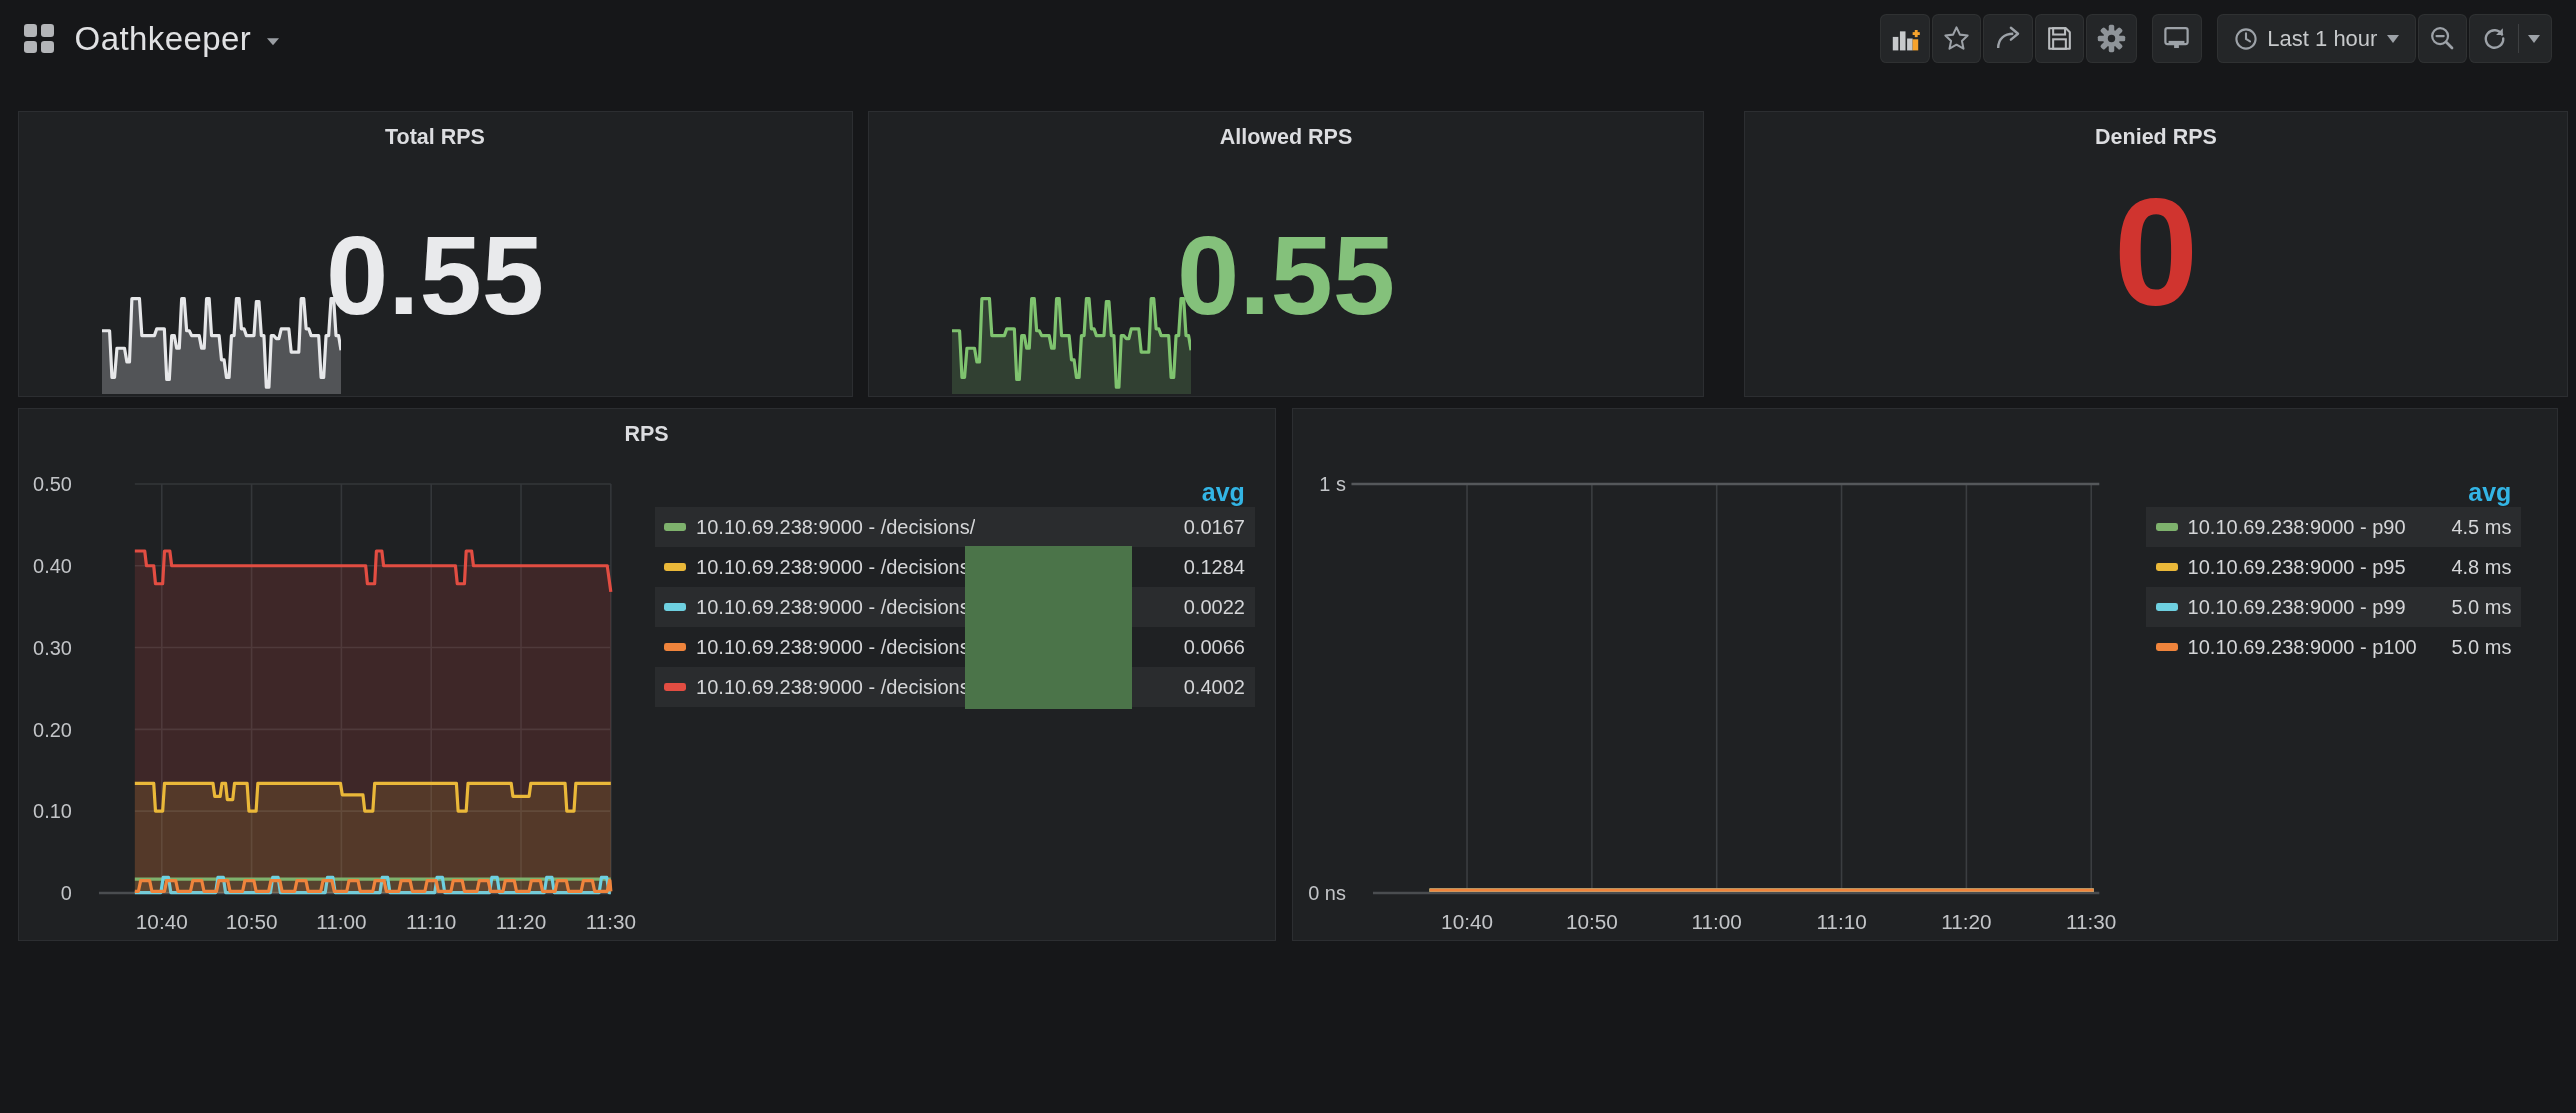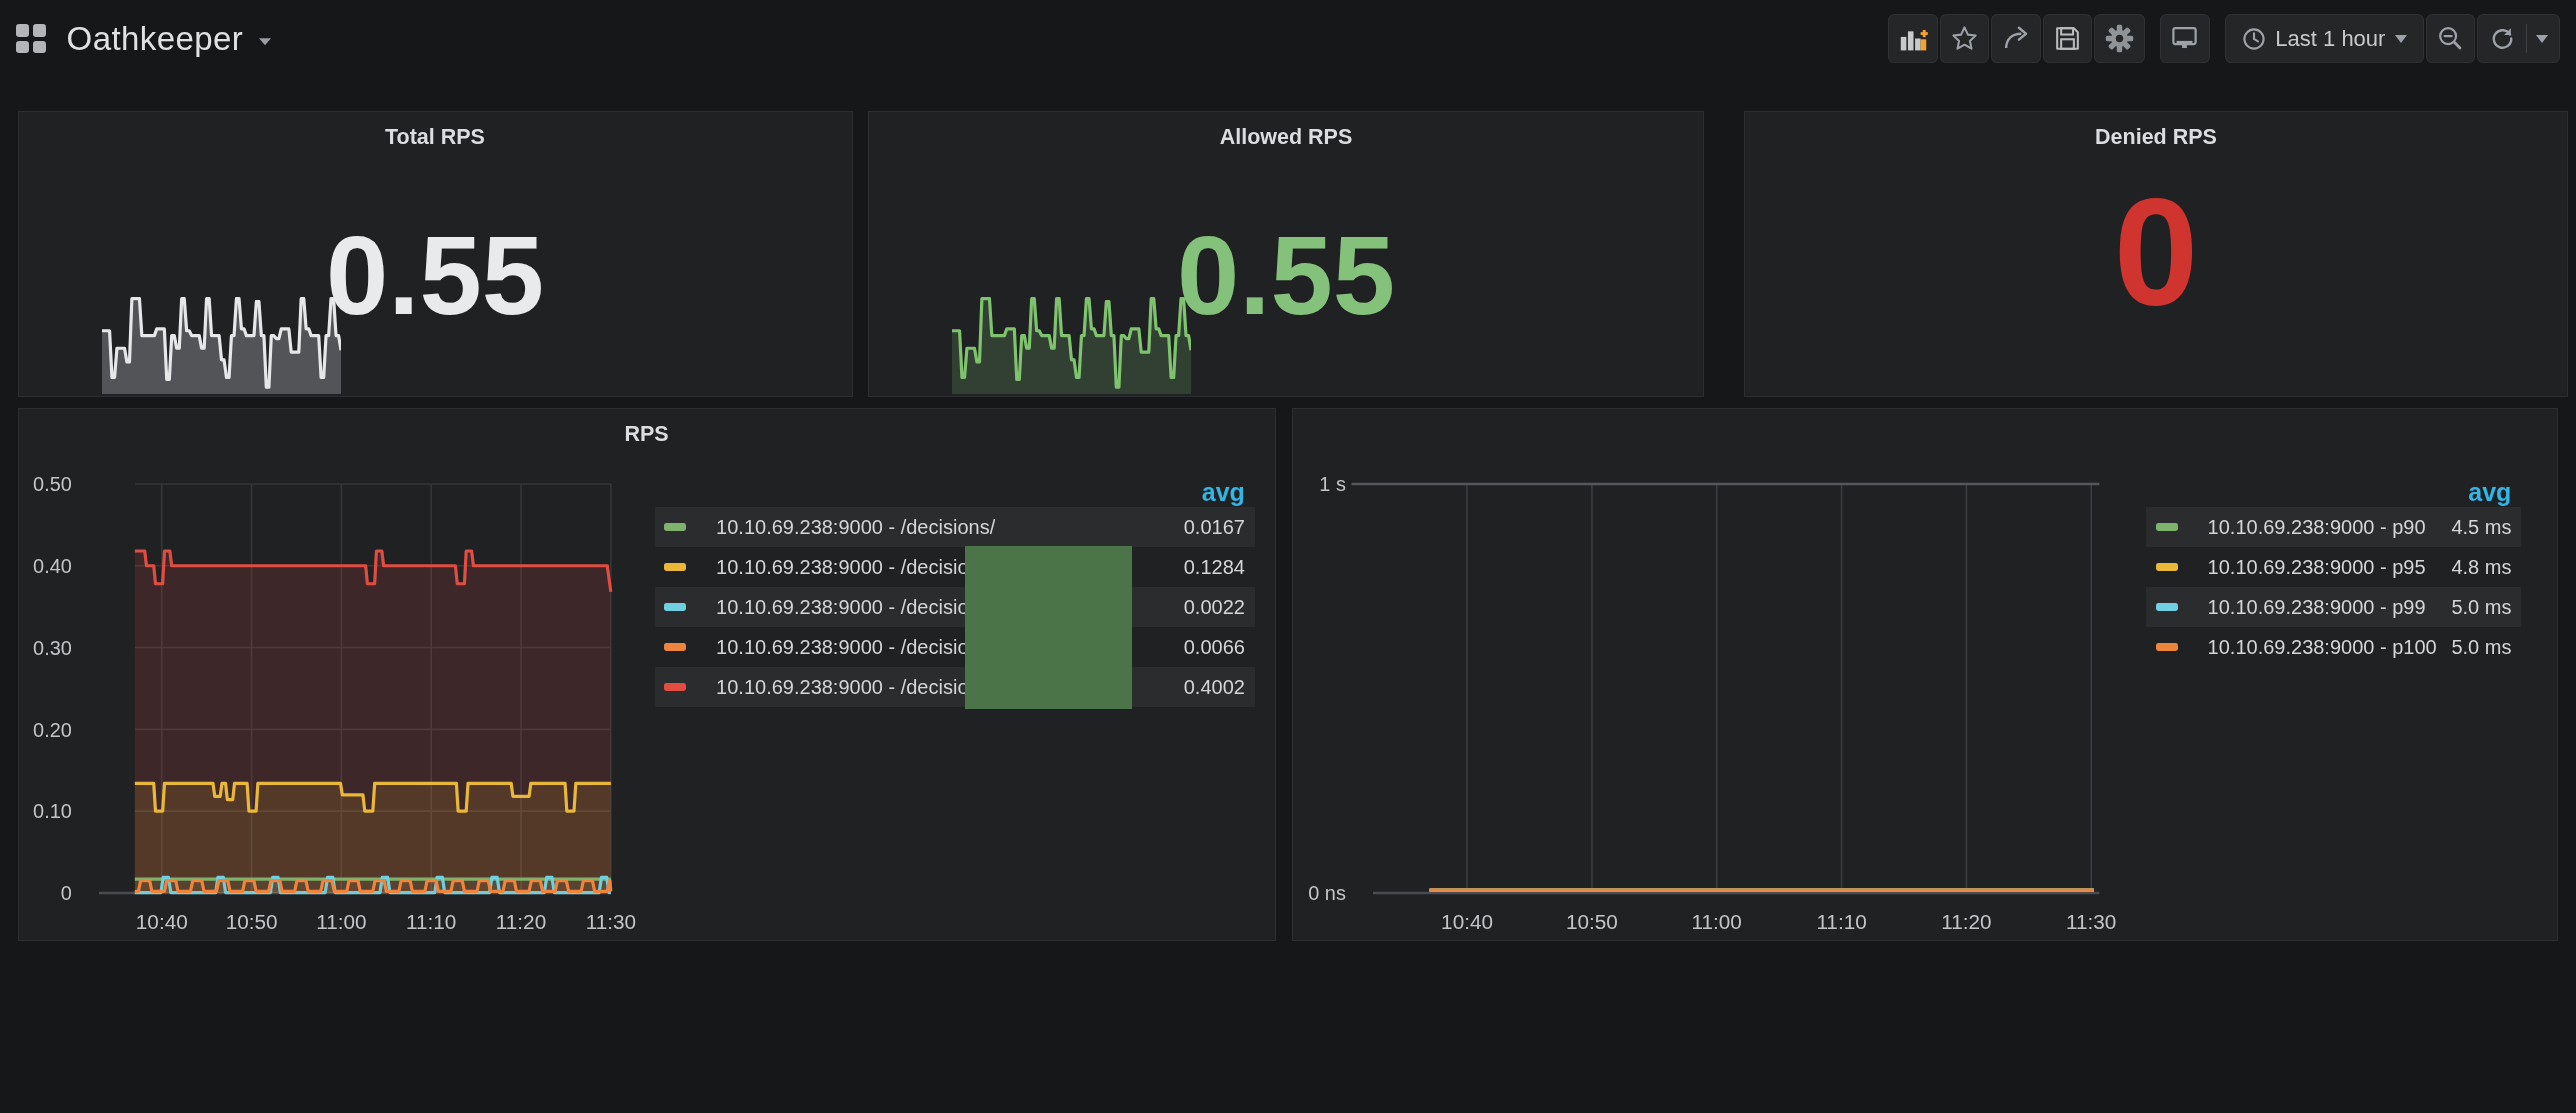--- a/index.html
+++ b/index.html
@@ -2,21 +2,21 @@
 <html style="font-size:12.8px"><head>
 <meta charset="utf-8">
 <style>
   html,body{margin:0;padding:0}
   body{
     width:2576px;height:1113px;position:relative;overflow:hidden;
     background:#161719;color:#d8d9da;
     font-family:"Liberation Sans","DejaVu Sans",sans-serif;
   }
   
-  .navbar{position:absolute;top:0;left:0;right:0;height:77px;display:flex;align-items:center;padding:0 16px;box-sizing:border-box}
+  .navbar{position:absolute;top:0;left:0;right:0;height:77px;display:flex;align-items:center;padding:0 24px;box-sizing:border-box}
   .grid-icon{display:grid;grid-template-columns:12.8px 12.8px;grid-template-rows:12.8px 12.8px;gap:4px;margin-right:21px}
   .grid-icon span{background:#b3b5b8;border-radius:3.2px}
   .dash-title{font-size:33px;color:#e0e1e3;font-weight:400;letter-spacing:0.4px}
   .caret{width:0;height:0;border-left:7.2px solid transparent;border-right:7.2px solid transparent;border-top:8.8px solid #9a9ea3;display:inline-block}
   .title-caret{margin-left:16px;transform:translateY(3.2px)}
   .nav-right{margin-left:auto;display:flex;align-items:center;gap:2px}
   .navbtn{height:49px;min-width:49px;background:#242628;border:0.8px solid rgba(255,255,255,.05);border-radius:6.4px;
     display:flex;align-items:center;justify-content:center;gap:9.6px;box-sizing:border-box;padding:0 9.6px;cursor:pointer}
   .navbtn svg{display:block}
   .nav-gap{width:11px}
@@ -27,21 +27,21 @@
   .panel{position:absolute;background:#1f2123;border:0.8px solid #2c2e31;box-sizing:border-box}
   .ptitle{position:absolute;top:12.8px;left:0;right:0;text-align:center;font-size:21.5px;font-weight:bold;color:#dcdde0;z-index:3}
   .bigval{position:absolute;left:0;right:0;text-align:center;font-weight:bold;line-height:1;z-index:2}
   .sparkline{position:absolute;left:83px;right:3.2px;bottom:1.6px;height:107px;z-index:1}
   
   .legend{position:absolute;z-index:2}
   .legend-header{height:29px;line-height:29px;text-align:right;font-size:25px;font-weight:bold;padding-right:9.6px}
   .legend-row{height:40px;display:flex;align-items:center;padding:0 9.6px;box-sizing:border-box;cursor:pointer}
   .legend-row.alt{background:rgba(255,255,255,.05)}
   .legend-swatch{width:22px;height:8px;border-radius:2.4px;flex:0 0 auto}
-  .legend-name{margin-left:30px;font-size:20px;color:#d5d6d8;white-space:nowrap;overflow:hidden}
+  .legend-name{margin-left:10px;font-size:20px;color:#d5d6d8;white-space:nowrap;overflow:hidden}
   .legend-val{margin-left:auto;font-size:20px;color:#d5d6d8;white-space:nowrap;padding-left:11px}
   .artifact{position:absolute;z-index:5}
   .chart-svg{position:absolute;left:0;top:0}
   text{font-family:"Liberation Sans","DejaVu Sans",sans-serif}
 </style>
 </head>
 <body>
 
 <div class="navbar">
   <div class="grid-icon">

